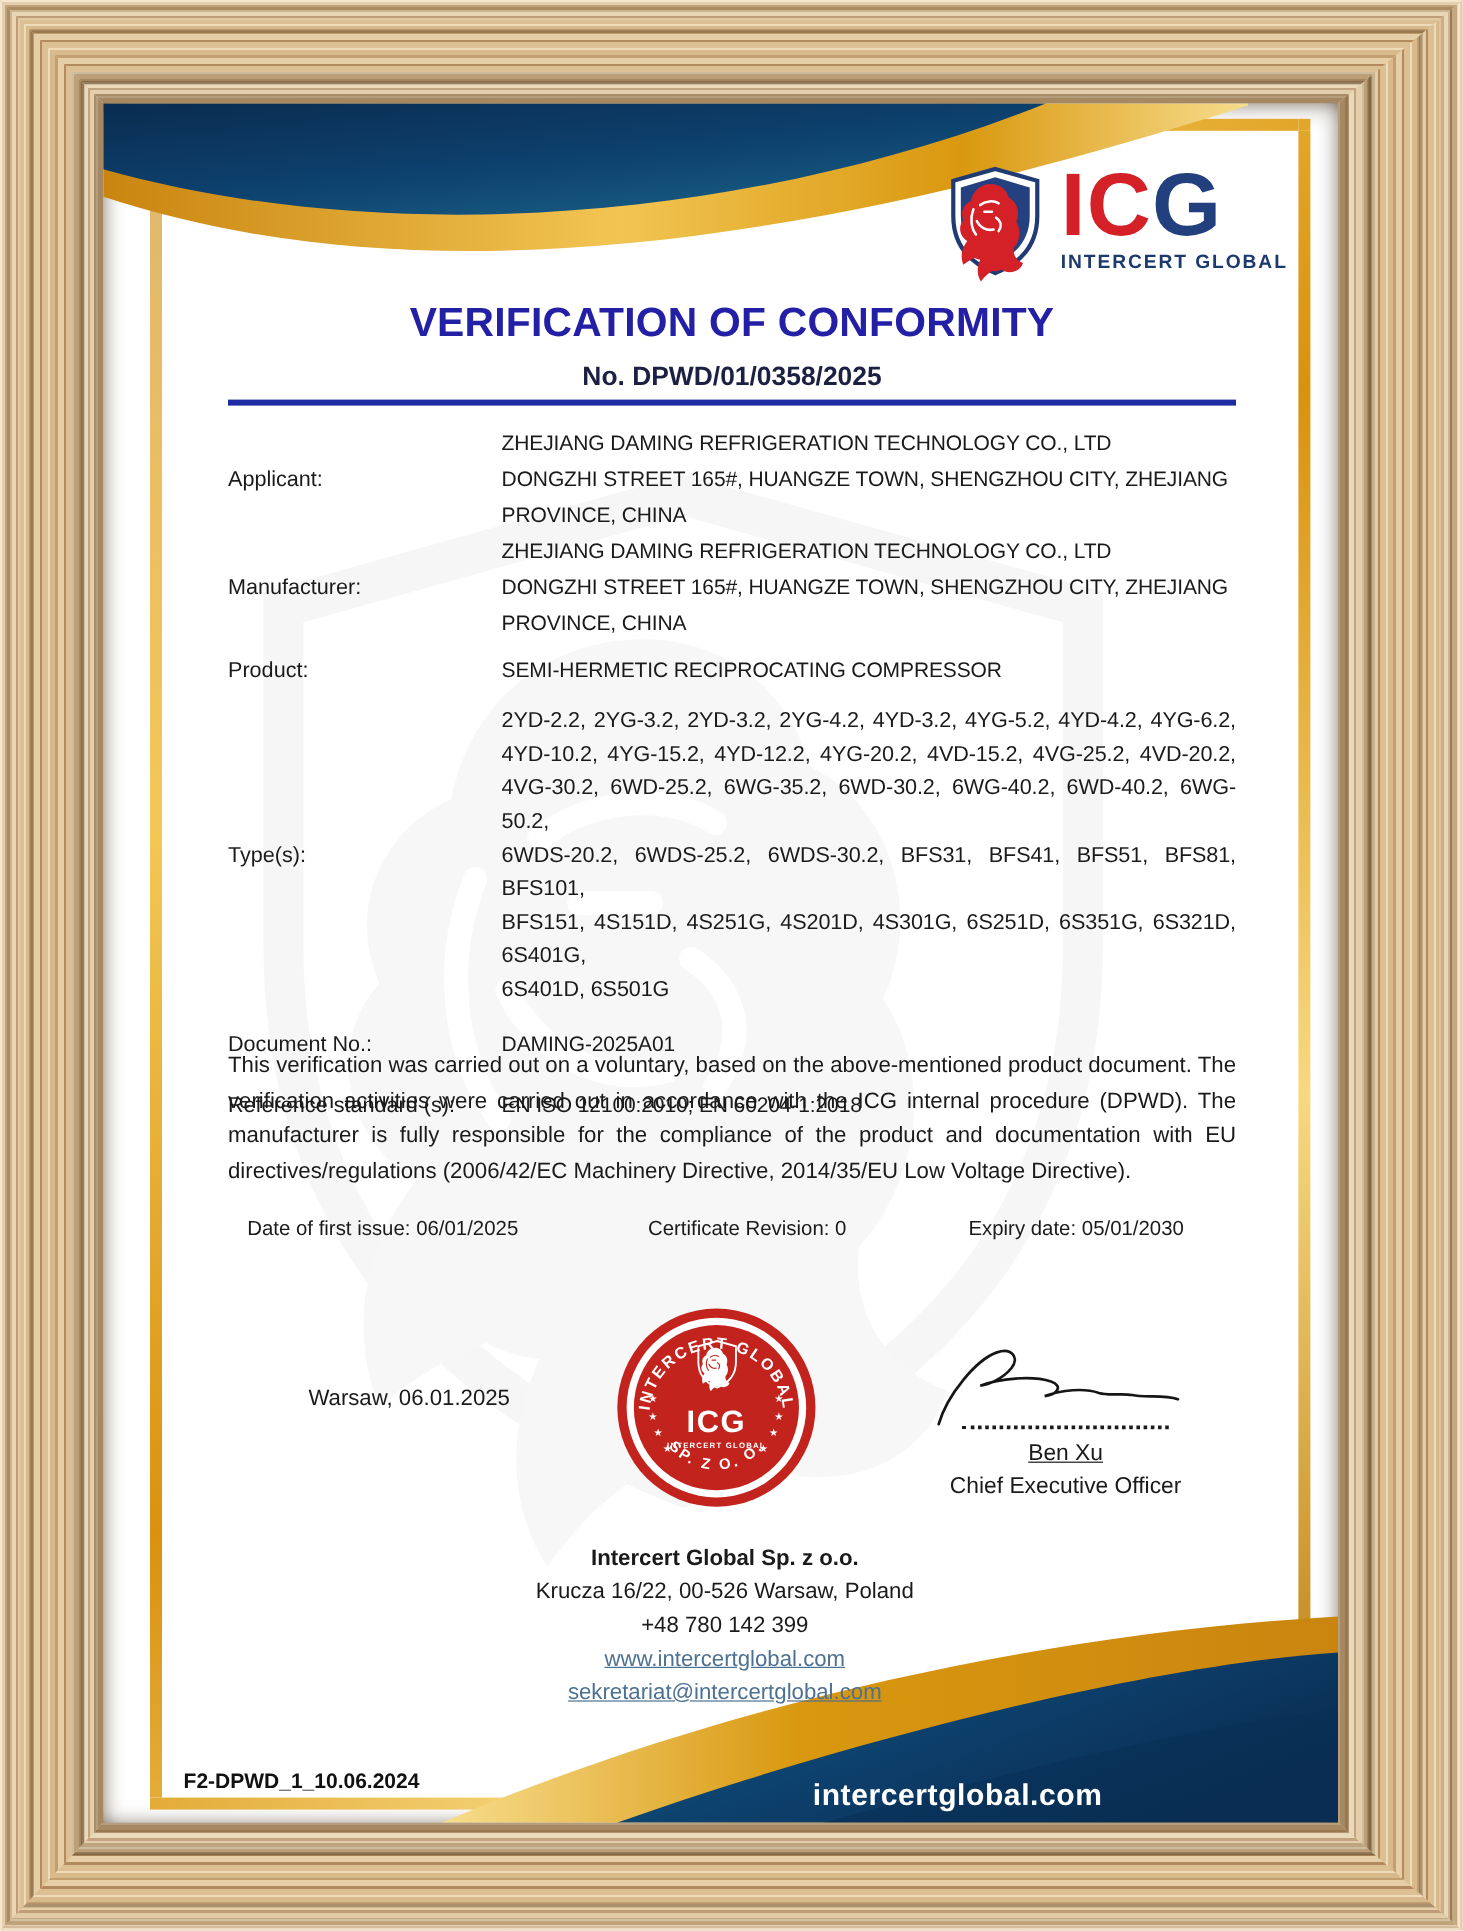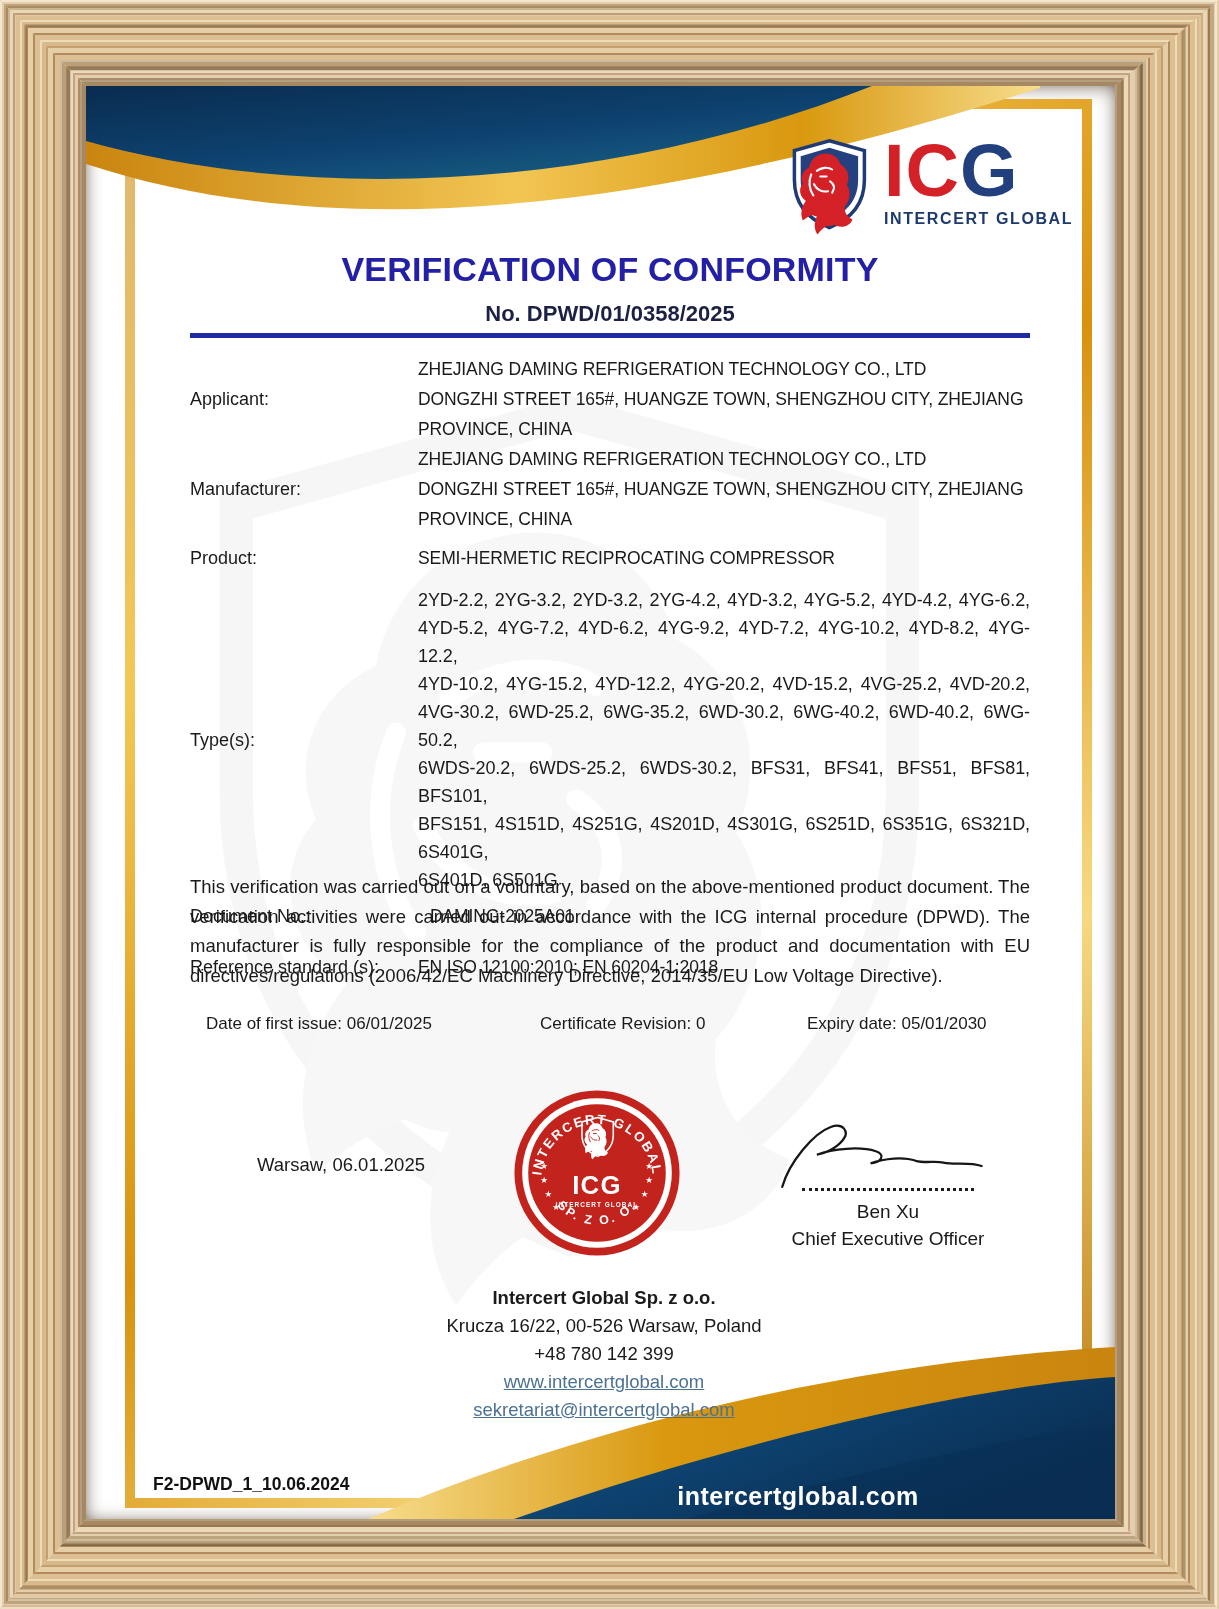--- a/index.html
+++ b/index.html
@@ -68,40 +68,40 @@
   
   .fields{position:absolute;left:104px;top:268px;width:840px;color:#1a1a1a;}
   .frow{display:flex;}
   .frow .lbl{width:228px;flex:none;font-size:18px;align-self:center;}
   .frow .val{flex:1;font-size:17.5px;letter-spacing:-.1px;}
   .frow .val .ln{line-height:30px;}
   .types .val .ln{line-height:28px;font-size:18px;}
   .just{text-align:justify;text-align-last:justify;}
   .mt-product{margin-top:9px;}
   .mt-types{margin-top:13px;}
-  .mt-doc{margin-top:7px;gap:12px;}
+  .mt-doc{margin-top:17px;}
   .mt-ref{margin-top:21px;}
 
   .statement{position:absolute;left:104px;top:786px;width:840px;
     font-size:18.5px;line-height:29.5px;color:#1a1a1a;text-align:justify;}
 
   .dates{position:absolute;left:120px;top:928px;width:840px;height:26px;font-size:17px;color:#1a1a1a;}
   .dates span{position:absolute;top:0;white-space:nowrap;}
   .d1{left:0;} .d2{left:334px;} .d3{left:601px;}
 
   .place-date{position:absolute;left:171px;top:1068px;font-size:18.5px;color:#1a1a1a;}
 
   
   .seal{position:absolute;left:425px;top:1001px;width:172px;height:172px;}
 
   
   .sig{position:absolute;left:677px;top:1028px;width:250px;text-align:center;}
   .sig-svg{width:250px;height:78px;display:block;}
   .sig-dots{width:172px;margin:-4px auto 0;border-bottom:3.4px dotted #1b1b1b;}
-  .sig-name{margin-top:10px;font-size:19px;color:#1a1a1a;}
+  .sig-name{margin-top:10px;font-size:19px;color:#1a1a1a;text-decoration:underline;}
   .sig-role{margin-top:5px;font-size:19px;color:#1a1a1a;}
 
   
   .contact{position:absolute;left:104px;top:1198px;width:828px;text-align:center;
     font-size:18.5px;line-height:28px;color:#1a1a1a;}
   .contact .co{font-weight:bold;}
   .contact a{color:#4d7191;text-decoration:underline;cursor:pointer;}
 
   .form-code{position:absolute;left:67px;top:1388px;font-size:17.5px;font-weight:600;color:#111;}
 
@@ -224,21 +224,20 @@
         <span class="lbl">Product:</span>
         <div class="val">
             <div class="ln">SEMI-HERMETIC RECIPROCATING COMPRESSOR</div>
           </div>
       </div>
 
       <div class="frow types mt-types">
         <span class="lbl">Type(s):</span>
         <div class="val">
           <div class="ln just">2YD-2.2, 2YG-3.2, 2YD-3.2, 2YG-4.2, 4YD-3.2, 4YG-5.2, 4YD-4.2, 4YG-6.2,</div>
-          <div class="ln just">4YD-5.2, 4YG-7.2, 4YD-6.2, 4YG-9.2, 4YD-7.2, 4YG-10.2, 4YD-8.2, 4YG-12.2,</div>
           <div class="ln just">4YD-10.2, 4YG-15.2, 4YD-12.2, 4YG-20.2, 4VD-15.2, 4VG-25.2, 4VD-20.2,</div>
           <div class="ln just">4VG-30.2, 6WD-25.2, 6WG-35.2, 6WD-30.2, 6WG-40.2, 6WD-40.2, 6WG-50.2,</div>
           <div class="ln just">6WDS-20.2, 6WDS-25.2, 6WDS-30.2, BFS31, BFS41, BFS51, BFS81, BFS101,</div>
           <div class="ln just">BFS151, 4S151D, 4S251G, 4S201D, 4S301G, 6S251D, 6S351G, 6S321D, 6S401G,</div>
           <div class="ln">6S401D, 6S501G</div>
         </div>
       </div>
 
       <div class="frow mt-doc">
         <span class="lbl">Document No.:</span>

